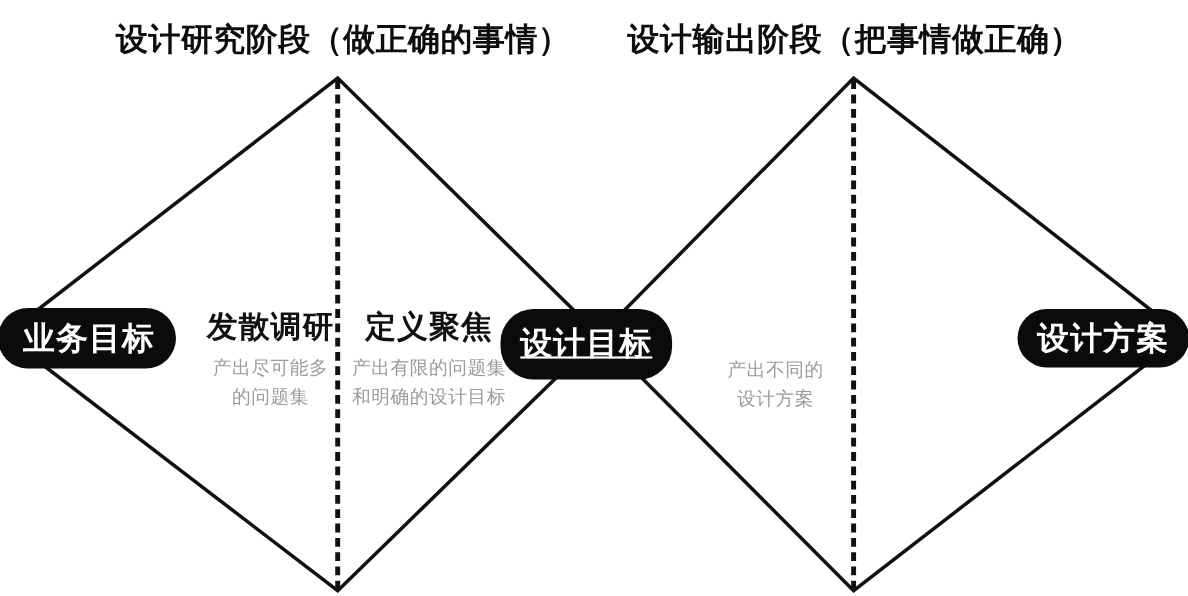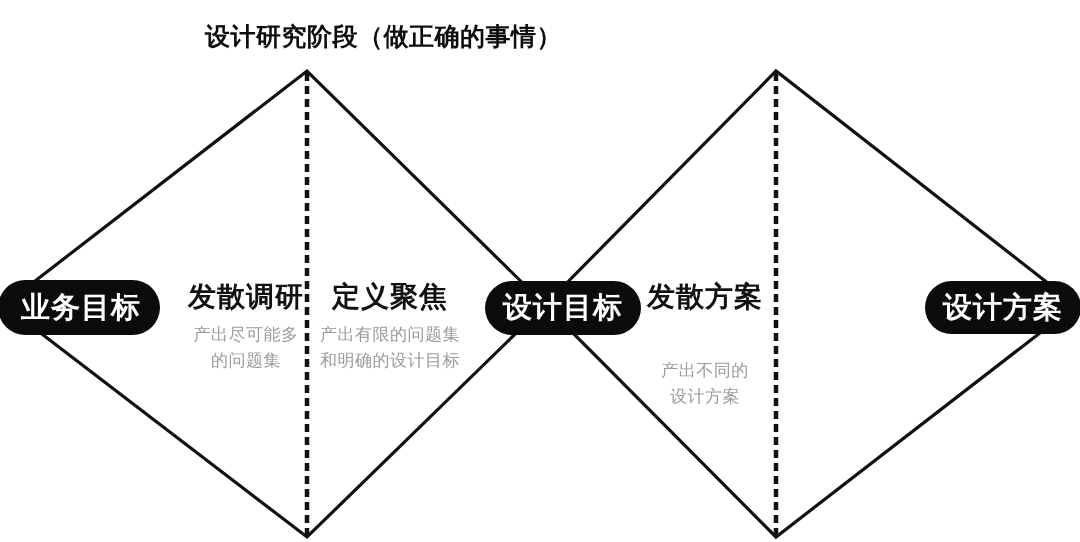--- a/index.html
+++ b/index.html
@@ -22,26 +22,26 @@
     left: 0;
     top: 0;
     width: 1080px;
     height: 542px;
   }
 
   
   .phase-title {
     position: absolute;
     top: 17px;
-    font-size: 25px;
+    font-size: 29px;
     font-weight: 700;
     color: #0d0d0d;
     letter-spacing: 0.5px;
     white-space: nowrap;
-    text-align: right;
+    text-align: center;
     line-height: 38px;
   }
   #phase-title-research { left: 62px; width: 500px; }
   #phase-title-output   { left: 527px; width: 500px; }
 
   
   .pill {
     position: absolute;
     background: #0b0b0b;
     color: #ffffff;
@@ -53,21 +53,21 @@
     justify-content: center;
     letter-spacing: 1px;
     white-space: nowrap;
     box-sizing: border-box;
   }
   #pill-business-goal {
     left: -2px; top: 280px; width: 162px; height: 55px;
     padding-left: 4px;
   }
   #pill-design-goal {
-    left: 485px; top: 281px; width: 156px; height: 54px;
+    left: 455px; top: 281px; width: 156px; height: 64px; text-decoration: underline;
   }
   #pill-design-solution {
     left: 925px; top: 281px; width: 156px; height: 53px;
   }
 
   
   .stage-col {
     position: absolute;
     width: 160px;
     text-align: center;
@@ -103,35 +103,35 @@
     <polygon points="4,305 307,71 545,305 307,537" fill="none" stroke="#111111" stroke-width="3.2" stroke-linejoin="miter"></polygon>
 
     <polygon points="545,305 776,71 1076,305 776,537" fill="none" stroke="#111111" stroke-width="3.2" stroke-linejoin="miter"></polygon>
 
     <line x1="307" y1="73" x2="307" y2="535" stroke="#111111" stroke-width="4.5" stroke-dasharray="8 5"></line>
 
     <line x1="776" y1="73" x2="776" y2="535" stroke="#111111" stroke-width="4.5" stroke-dasharray="8 5"></line>
   </svg>
 
   <div class="phase-title" id="phase-title-research">设计研究阶段（做正确的事情）</div>
+  <div class="phase-title" id="phase-title-output">设计输出阶段（把事情做正确）</div>
 
   <div class="stage-col" id="stage-col-define-focus">
     <div class="stage-heading">定义聚焦</div>
     <div class="stage-desc" style="white-space: pre-line;">产出有限的问题集
 和明确的设计目标</div>
   </div>
 
   <div class="stage-col" id="stage-col-diverge-research">
     <div class="stage-heading">发散调研</div>
     <div class="stage-desc" style="white-space: pre-line;">产出尽可能多
 的问题集</div>
   </div>
 
   <div class="stage-col" id="stage-col-diverge-solution">
-    <div class="stage-heading">发散方案</div>
     <div class="stage-desc" style="white-space: pre-line; margin-top: 44px;">产出不同的
 设计方案</div>
   </div>
 
 
   <div class="pill" id="pill-business-goal">业务目标</div>
   <div class="pill" id="pill-design-goal">设计目标</div>
   <div class="pill" id="pill-design-solution">设计方案</div>
 
 </div>

